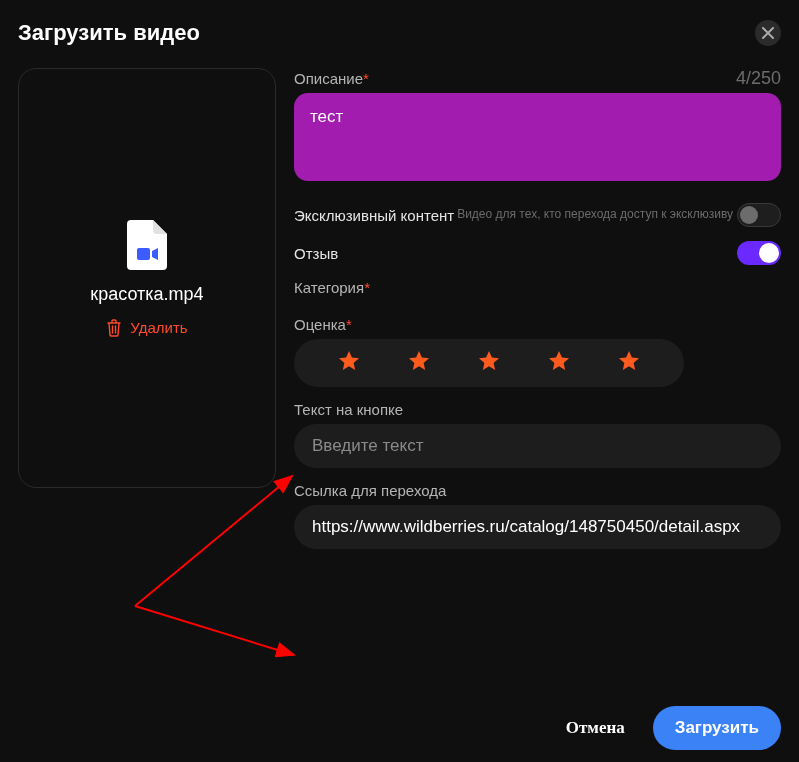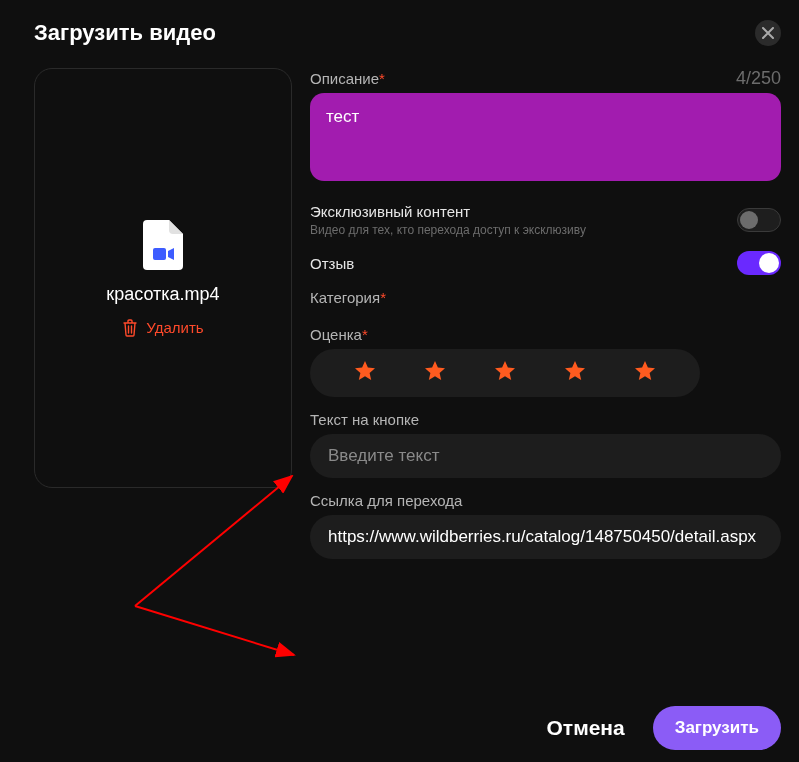--- a/index.html
+++ b/index.html
@@ -6,21 +6,21 @@
     body {
       width: 799px;
       height: 762px;
       background: #0f0f0f;
       font-family: -apple-system, BlinkMacSystemFont, "Segoe UI", Arial, sans-serif;
       color: #fff;
       overflow: hidden;
       position: relative;
     }
     .modal {
-      padding: 20px 18px 12px 34px;
+      padding: 20px 18px 12px 18px;
       height: 100%;
       display: flex;
       flex-direction: column;
     }
     .header {
       display: flex;
       justify-content: space-between;
       align-items: flex-start;
       margin-bottom: 22px;
     }
@@ -128,21 +128,21 @@
       width: 100%;
       font-family: inherit;
     }
     .textinput::placeholder, .textarea::placeholder { color: #8a8a8a; }
 
     .toggle-row {
       display: flex;
       justify-content: space-between;
       align-items: center;
     }
-    .toggle-labels { display: flex; flex-direction: column; gap: 3px; }
+    .toggle-labels { display: flex; flex-direction: row; gap: 3px; }
     .toggle-title { font-size: 15px; color: #e6e6e6; }
     .toggle-sub { font-size: 12px; color: #6c6c6c; }
     .toggle {
       width: 44px;
       height: 24px;
       border-radius: 12px;
       position: relative;
       cursor: pointer;
     }
     .toggle.off { background: #1e1e1e; border: 1px solid #3a3a3a; }
@@ -173,28 +173,29 @@
     .footer {
       display: flex;
       justify-content: flex-end;
       align-items: center;
       gap: 14px;
       padding-top: 20px;
     }
     .btn-cancel {
       background: transparent;
       color: #fff;
-      font-size: 21px;
+      font-size: 17px;
       font-weight: 700;
       border: none;
       padding: 10px 14px;
       cursor: pointer;
+      font-family: Liberation Serif, serif;
     }
     .btn-submit {
-      background: #8b5cf6;
+      background: #3b82f6;
       color: #fff;
       font-size: 17px;
       font-weight: 700;
       border: none;
       padding: 12px 22px;
       border-radius: 22px;
       cursor: pointer;
     }
 
     .arrows {

